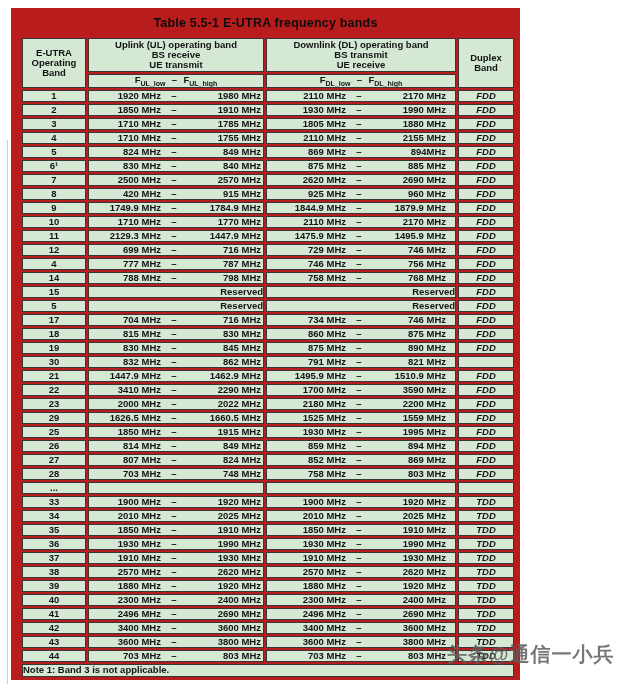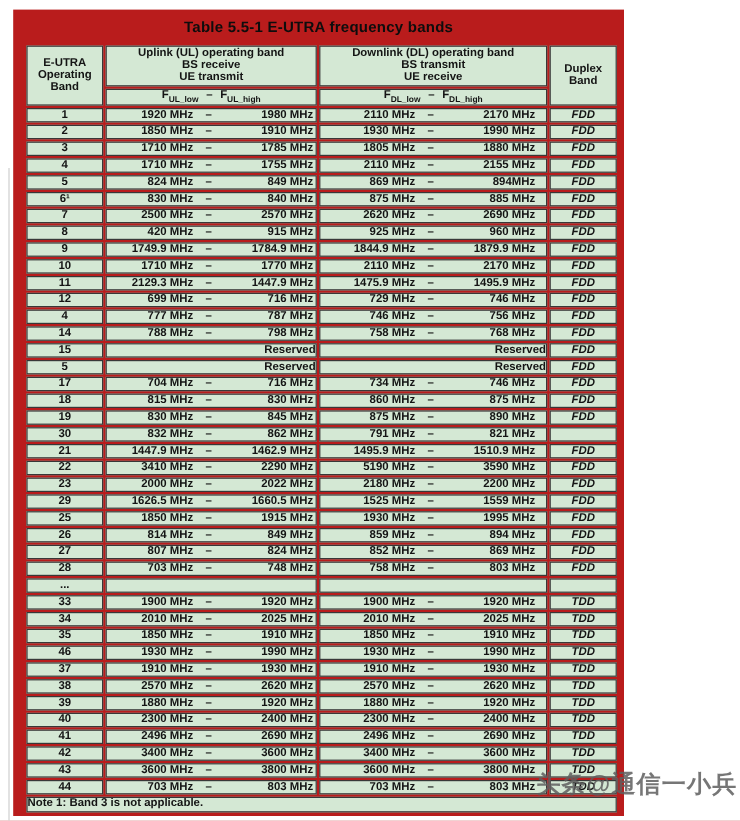--- a/index.html
+++ b/index.html
@@ -469,21 +469,21 @@
           <td class="band">22</td>
           <td class="freqcell">
             <div class="fr">
               <span class="lo">3410 MHz</span>
               <span class="da">–</span>
               <span class="hi">2290 MHz</span>
             </div>
           </td>
           <td class="freqcell">
             <div class="fr">
-              <span class="lo">5190 MHz</span>
+              <span class="lo">1700 MHz</span>
               <span class="da">–</span>
               <span class="hi">3590 MHz</span>
             </div>
           </td>
           <td class="dup">FDD</td>
         </tr>
         <tr>
           <td class="band">23</td>
           <td class="freqcell">
             <div class="fr">
@@ -649,21 +649,21 @@
           <td class="freqcell">
             <div class="fr">
               <span class="lo">1850 MHz</span>
               <span class="da">–</span>
               <span class="hi">1910 MHz</span>
             </div>
           </td>
           <td class="dup">TDD</td>
         </tr>
         <tr>
-          <td class="band">46</td>
+          <td class="band">36</td>
           <td class="freqcell">
             <div class="fr">
               <span class="lo">1930 MHz</span>
               <span class="da">–</span>
               <span class="hi">1990 MHz</span>
             </div>
           </td>
           <td class="freqcell">
             <div class="fr">
               <span class="lo">1930 MHz</span>

